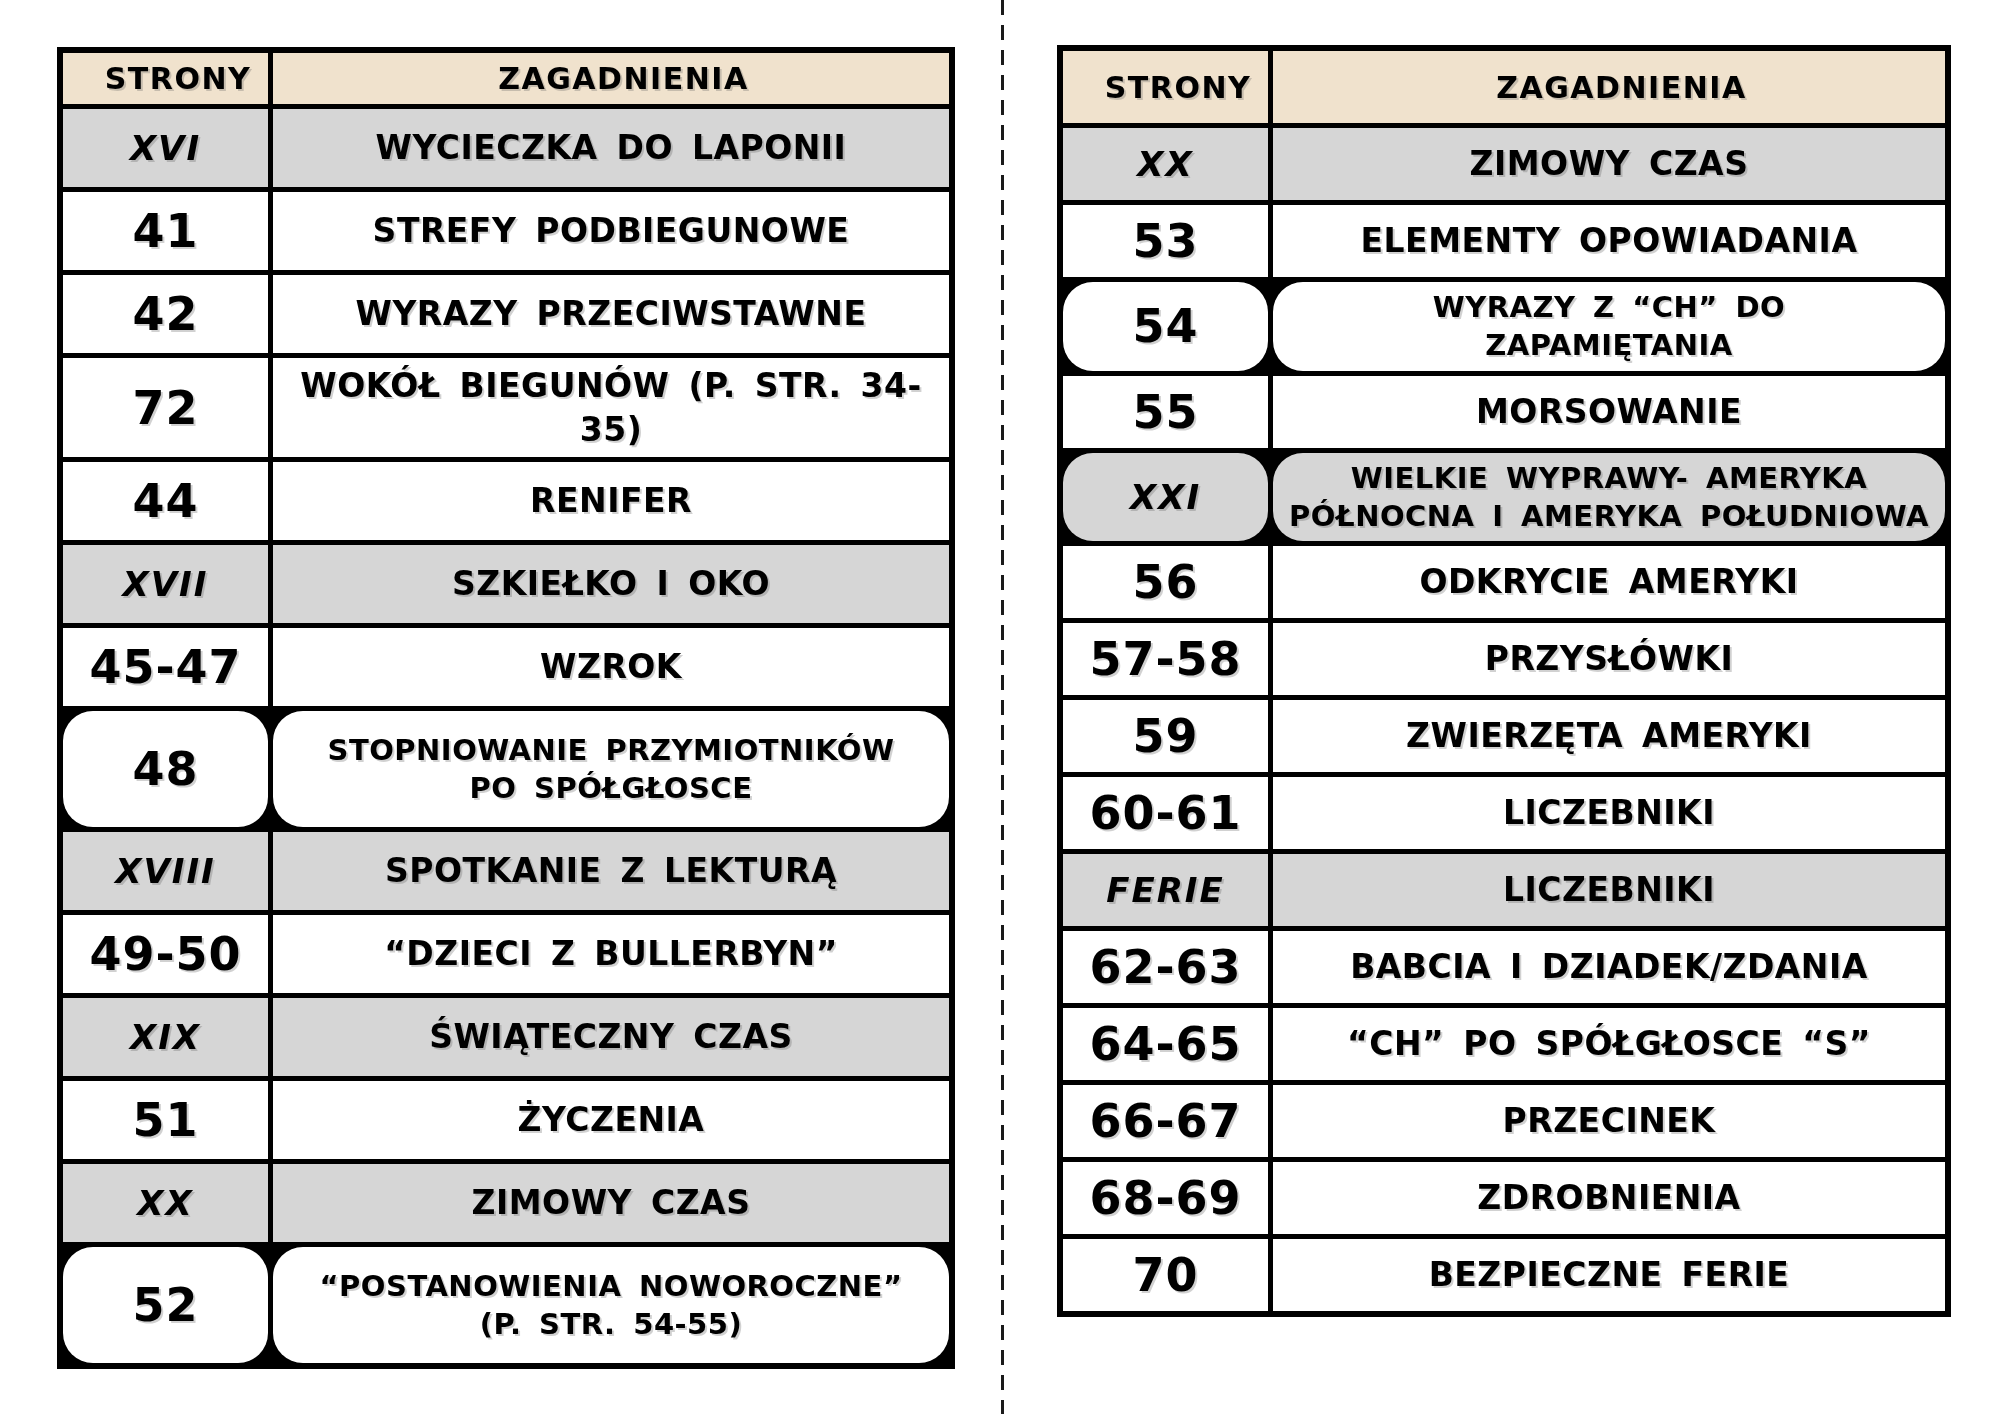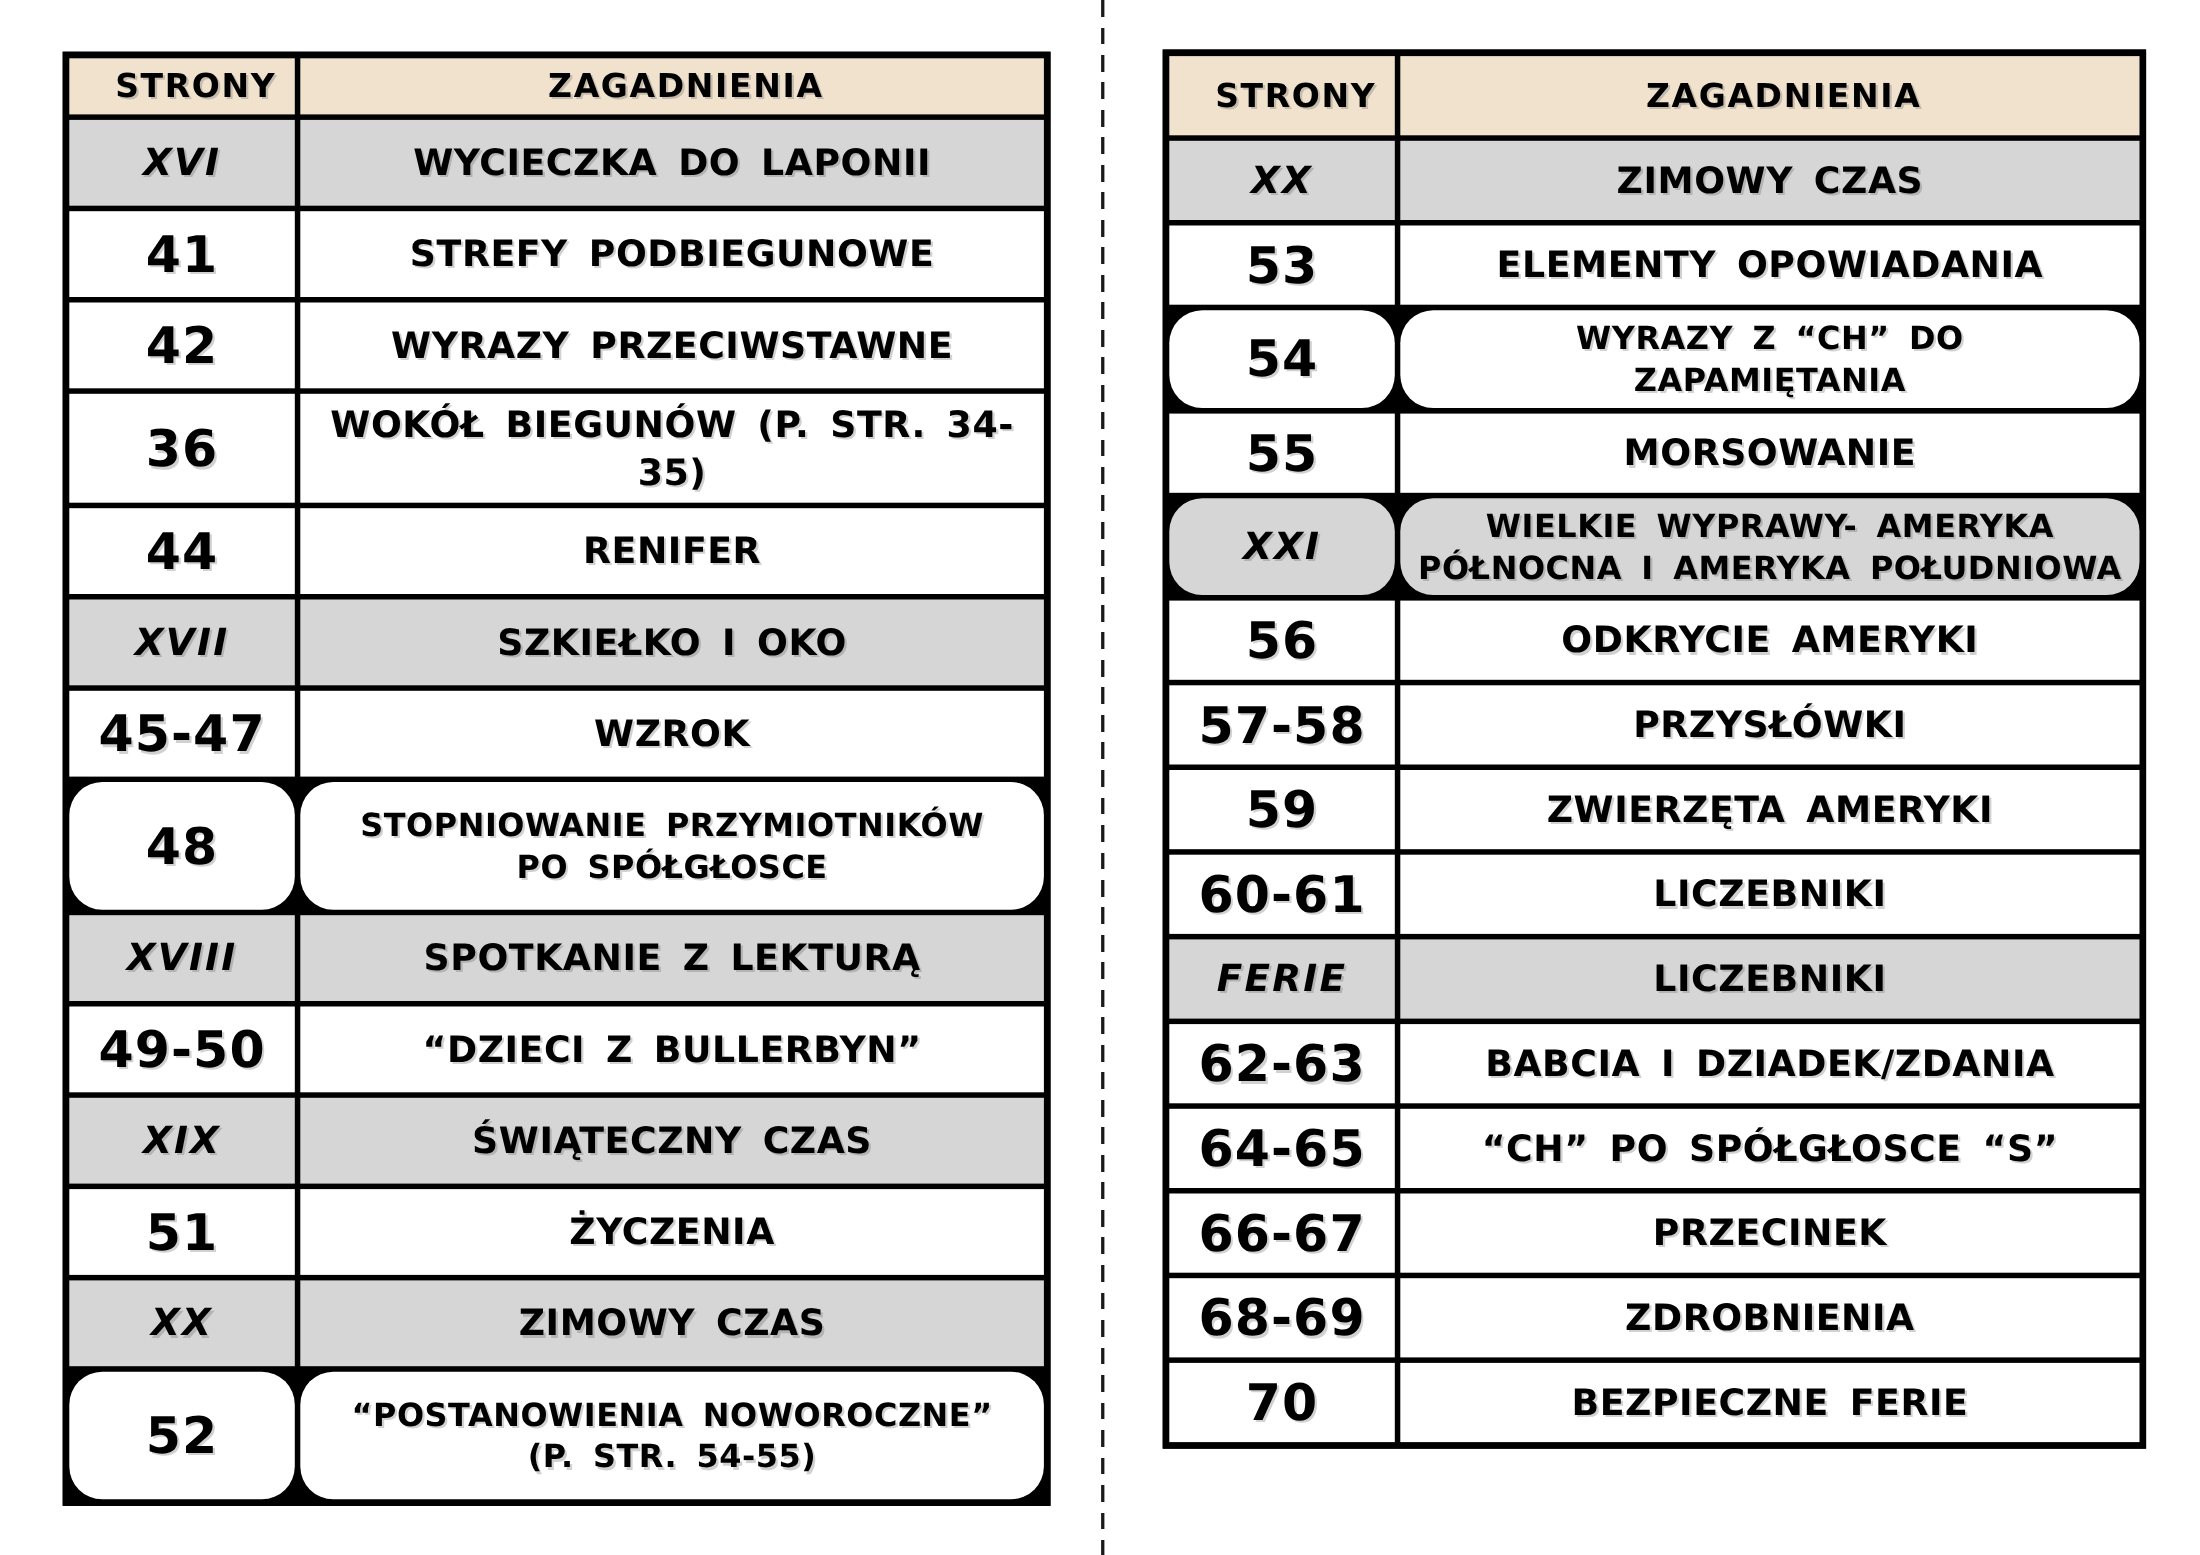--- a/index.html
+++ b/index.html
@@ -78,21 +78,21 @@
 
 <div class="toc-table left">
   <div class="cell head">STRONY</div>
   <div class="cell head">ZAGADNIENIA</div>
 <div class="cell pages section">XVI</div>
     <div class="cell topic section">WYCIECZKA DO LAPONII</div>
     <div class="cell pages">41</div>
     <div class="cell topic">STREFY PODBIEGUNOWE</div>
     <div class="cell pages">42</div>
     <div class="cell topic">WYRAZY PRZECIWSTAWNE</div>
-    <div class="cell pages">36</div>
+    <div class="cell pages">72</div>
     <div class="cell topic">WOKÓŁ BIEGUNÓW (P. STR. 34-35)</div>
     <div class="cell pages">44</div>
     <div class="cell topic">RENIFER</div>
     <div class="cell pages section">XVII</div>
     <div class="cell topic section">SZKIEŁKO I OKO</div>
     <div class="cell pages">45-47</div>
     <div class="cell topic">WZROK</div>
     <div class="cell pages tall">48</div>
     <div class="cell topic tall">STOPNIOWANIE PRZYMIOTNIKÓW
 PO SPÓŁGŁOSCE</div>

